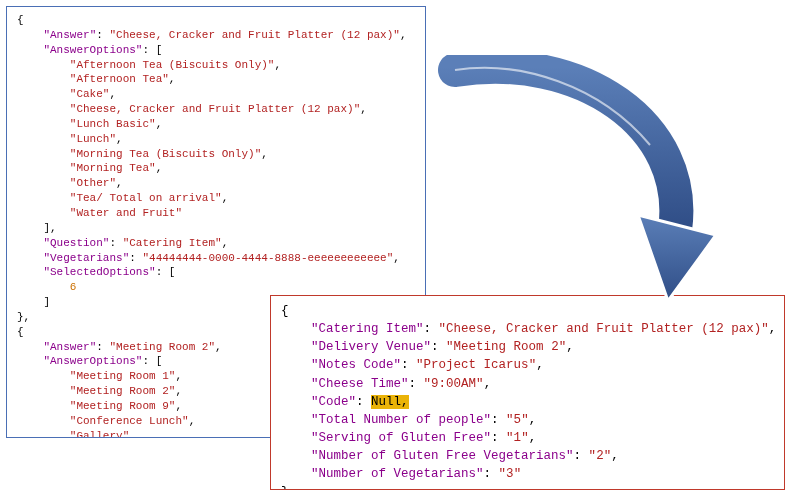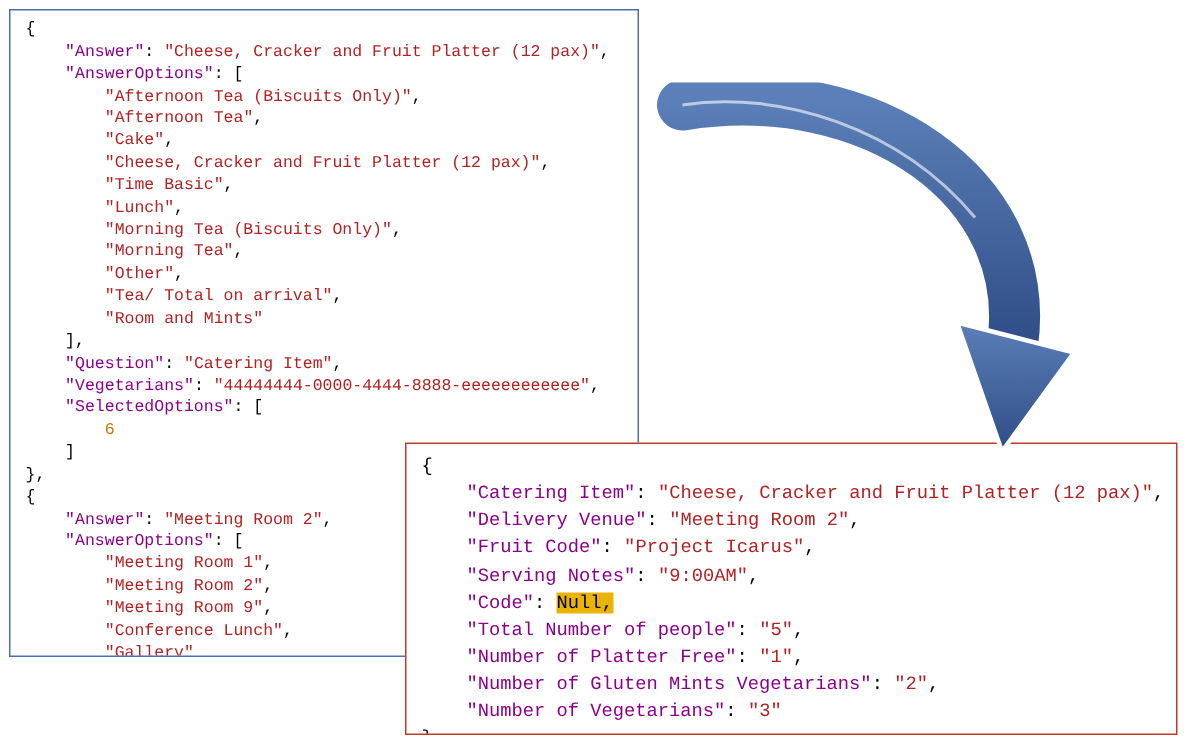--- a/index.html
+++ b/index.html
@@ -51,27 +51,27 @@
 </head>
 <body>
 
 <div class="panel panel-source"><span class="brace">{</span>
     <span class="key">"<span>Answer</span>"</span>: <span class="str">"<span>Cheese, Cracker and Fruit Platter (12 pax)</span>"</span>,
     <span class="key">"<span>AnswerOptions</span>"</span>: <span class="brace">[</span>
         <span class="str">"<span>Afternoon Tea (Biscuits Only)</span>"</span>,
         <span class="str">"<span>Afternoon Tea</span>"</span>,
         <span class="str">"<span>Cake</span>"</span>,
         <span class="str">"<span>Cheese, Cracker and Fruit Platter (12 pax)</span>"</span>,
-        <span class="str">"<span>Time Basic</span>"</span>,
+        <span class="str">"<span>Lunch Basic</span>"</span>,
         <span class="str">"<span>Lunch</span>"</span>,
         <span class="str">"<span>Morning Tea (Biscuits Only)</span>"</span>,
         <span class="str">"<span>Morning Tea</span>"</span>,
         <span class="str">"<span>Other</span>"</span>,
         <span class="str">"<span>Tea/ Total on arrival</span>"</span>,
-        <span class="str">"<span>Room and Mints</span>"</span>
+        <span class="str">"<span>Water and Fruit</span>"</span>
     <span class="brace">]</span>,
     <span class="key">"<span>Question</span>"</span>: <span class="str">"<span>Catering Item</span>"</span>,
     <span class="key">"<span>Vegetarians</span>"</span>: <span class="str">"<span>44444444-0000-4444-8888-eeeeeeeeeeee</span>"</span>,
     <span class="key">"<span>SelectedOptions</span>"</span>: <span class="brace">[</span>
         <span class="num">6</span>
     <span class="brace">]</span>
 <span class="brace">}</span>,
 <span class="brace">{</span>
     <span class="key">"<span>Answer</span>"</span>: <span class="str">"<span>Meeting Room 2</span>"</span>,
     <span class="key">"<span>AnswerOptions</span>"</span>: <span class="brace">[</span>
@@ -81,26 +81,26 @@
         <span class="str">"<span>Conference Lunch</span>"</span>,
         <span class="str">"<span>Gallery</span>"</span>
     ,
     : ,
     : 
     : </div>
 
 <div class="panel panel-target"><span class="brace">{</span>
     <span class="key">"<span>Catering Item</span>"</span>: <span class="str">"<span>Cheese, Cracker and Fruit Platter (12 pax)</span>"</span>,
     <span class="key">"<span>Delivery Venue</span>"</span>: <span class="str">"<span>Meeting Room 2</span>"</span>,
-    <span class="key">"<span>Fruit Code</span>"</span>: <span class="str">"<span>Project Icarus</span>"</span>,
-    <span class="key">"<span>Serving Notes</span>"</span>: <span class="str">"<span>9:00AM</span>"</span>,
+    <span class="key">"<span>Notes Code</span>"</span>: <span class="str">"<span>Project Icarus</span>"</span>,
+    <span class="key">"<span>Cheese Time</span>"</span>: <span class="str">"<span>9:00AM</span>"</span>,
     <span class="key">"<span>Code</span>"</span>: <span class="hl"><span>Null</span>,</span>
     <span class="key">"<span>Total Number of people</span>"</span>: <span class="str">"<span>5</span>"</span>,
-    <span class="key">"<span>Number of Platter Free</span>"</span>: <span class="str">"<span>1</span>"</span>,
-    <span class="key">"<span>Number of Gluten Mints Vegetarians</span>"</span>: <span class="str">"<span>2</span>"</span>,
+    <span class="key">"<span>Serving of Gluten Free</span>"</span>: <span class="str">"<span>1</span>"</span>,
+    <span class="key">"<span>Number of Gluten Free Vegetarians</span>"</span>: <span class="str">"<span>2</span>"</span>,
     <span class="key">"<span>Number of Vegetarians</span>"</span>: <span class="str">"<span>3</span>"</span>
 <span class="brace">}</span></div>
 
 <svg class="arrow" width="320" height="255" viewBox="0 0 320 255">
   <defs>
     <linearGradient id="arrowgrad" x1="0%" y1="0%" x2="0%" y2="100%">
       <stop offset="0%" stop-color="#5b7fb8"></stop>
       <stop offset="100%" stop-color="#2f4d86"></stop>
     </linearGradient>
   </defs>

